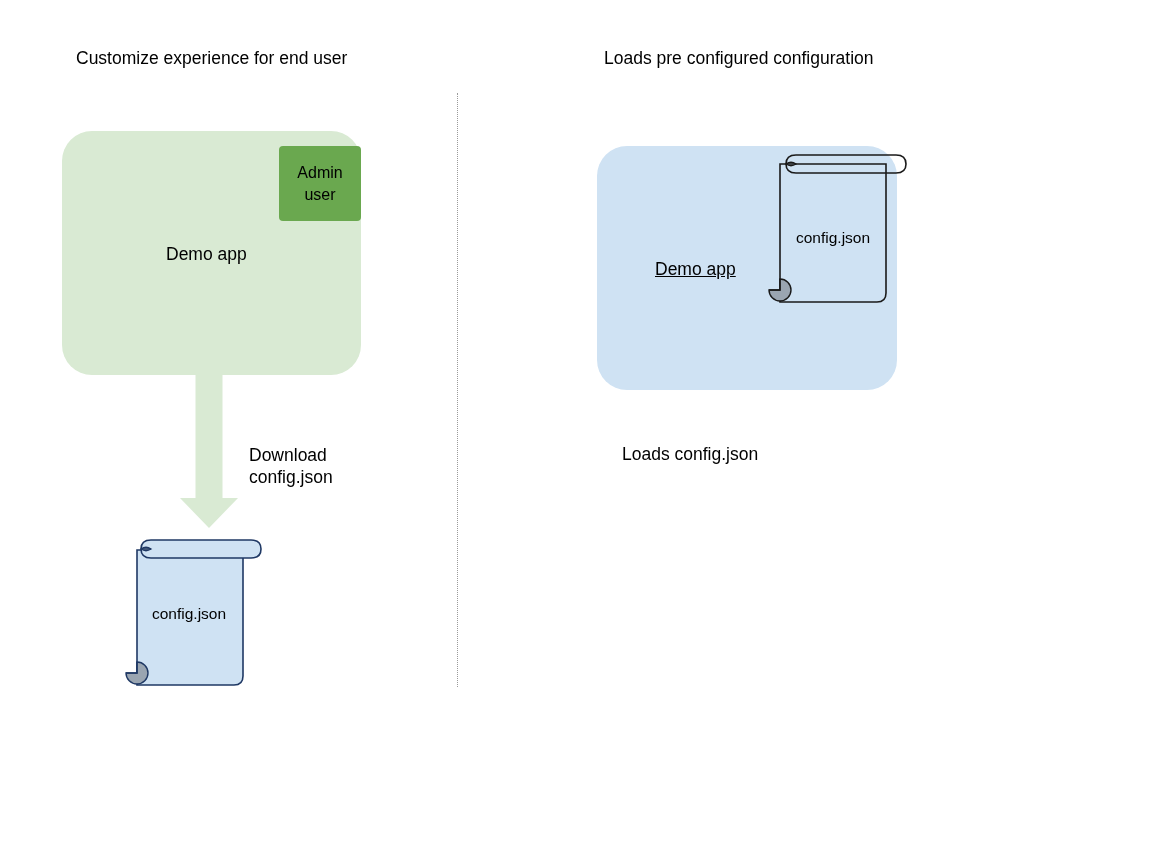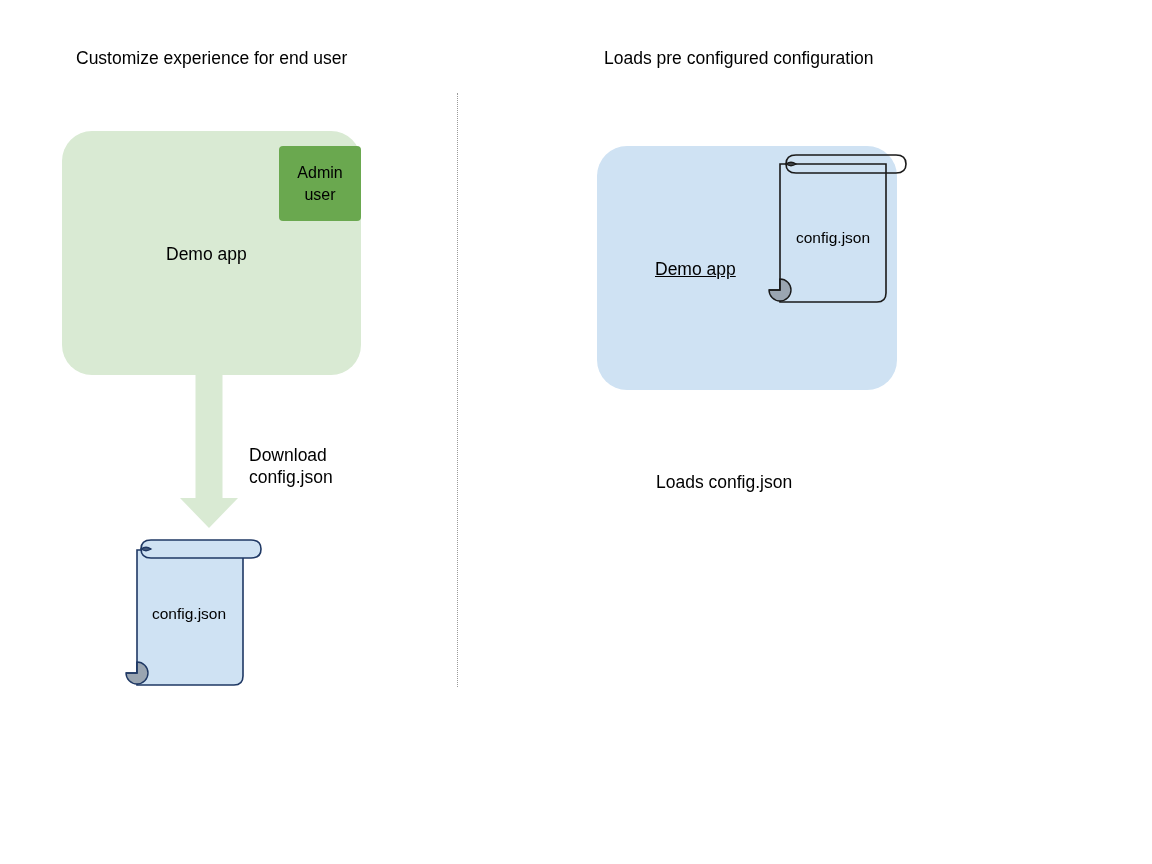--- a/index.html
+++ b/index.html
@@ -126,27 +126,26 @@
     line-height: 19px;
     white-space: nowrap;
     color: #000000;
   }
   #scroll-left-label  { left: 152px; top: 604px; }
   #scroll-right-label { left: 796px; top: 228px; }
 
   
   #loads-caption {
     position: absolute;
-    left: 656px;
+    left: 622px;
     top: 443px;
     font-size: 17.5px;
     line-height: 22px;
     white-space: nowrap;
     color: #000000;
-    margin-top: 28px;
   }
 </style>
 </head>
 <body>
 
 <div class="canvas">
 
   <div class="title" id="title-left">Customize experience for end user</div>
 
   <div class="title" id="title-right">Loads pre configured configuration</div>

